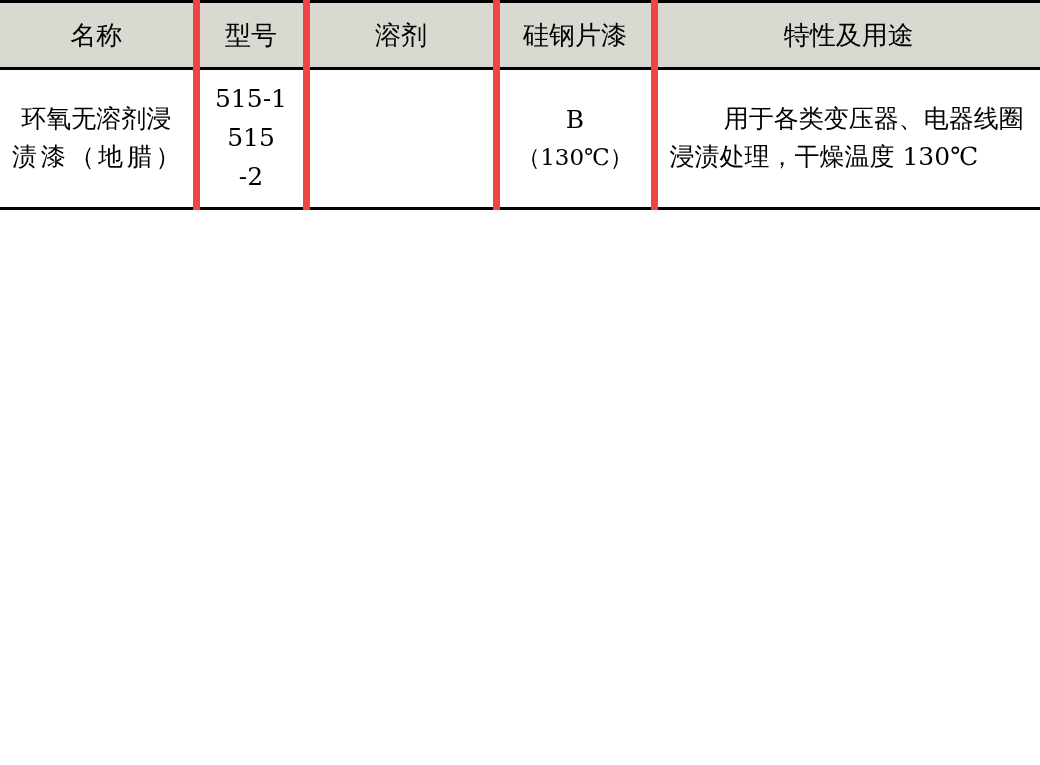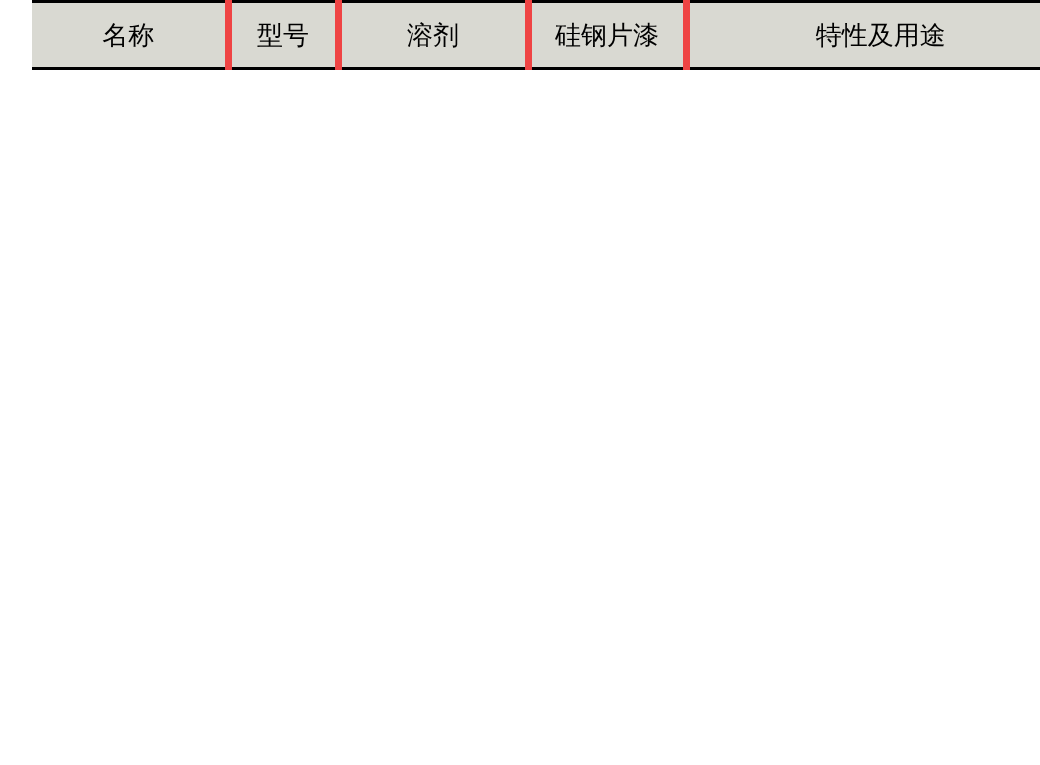--- a/index.html
+++ b/index.html
@@ -11,21 +11,20 @@
     width: 1040px;
     height: 765px;
     font-family: "DejaVu Serif", "Liberation Serif", serif;
     color: #000000;
     overflow: hidden;
   }
   .table-wrap {
     width: 883px;
     height: 765px;
     box-sizing: border-box;
-    margin-left: 32px;
   }
   table.spec-table {
     border-collapse: collapse;
     width: 1040px;
     table-layout: fixed;
   }
   table.spec-table col.c-name   { width: 196px; }
   table.spec-table col.c-model  { width: 110px; }
   table.spec-table col.c-solv   { width: 190px; }
   table.spec-table col.c-heat   { width: 158px; }
@@ -97,15 +96,30 @@
         <th>型号</th>
         <th>溶剂</th>
         <th>硅钢片漆</th>
         <th>特性及用途</th>
       </tr>
     </thead>
     <tbody>
 
 
 
+      <tr>
+        <td class="cell-name">环氧无溶剂浸渍漆（地腊）</td>
+        <td class="stack">
+          <span>515-1</span>
+          <span>515 -2</span>
+        </td>
+        <td class="lines">
+          <span></span>
+        </td>
+        <td class="stack">
+          <span>B</span>
+          <span class="sub">（130℃）</span>
+        </td>
+        <td class="cell-desc">用于各类变压器、电器线圈浸渍处理，干燥温度 130℃</td>
+      </tr>
     </tbody>
   </table>
 </div>
 
 </body></html>

